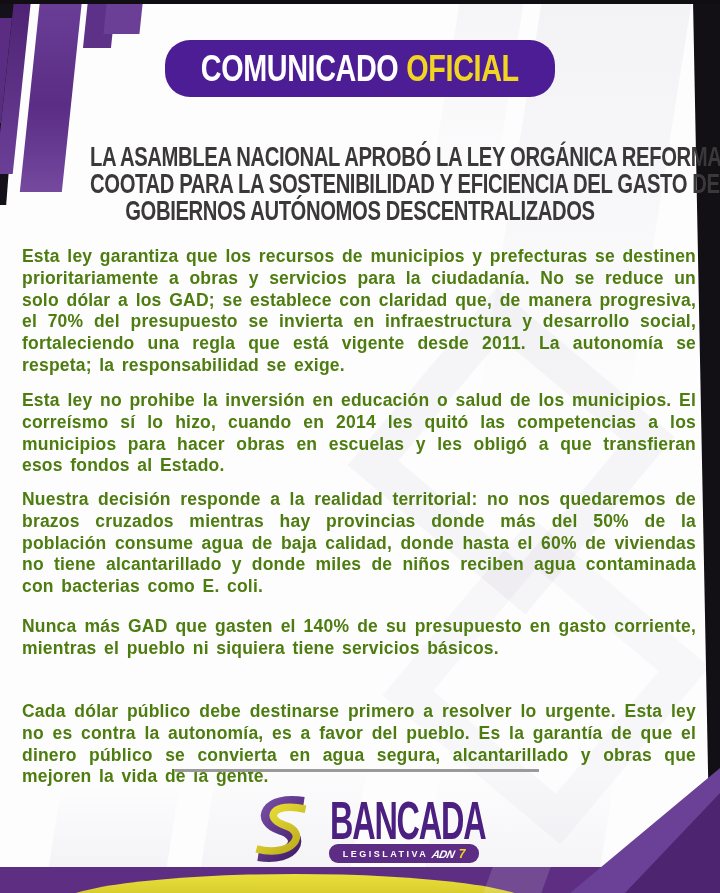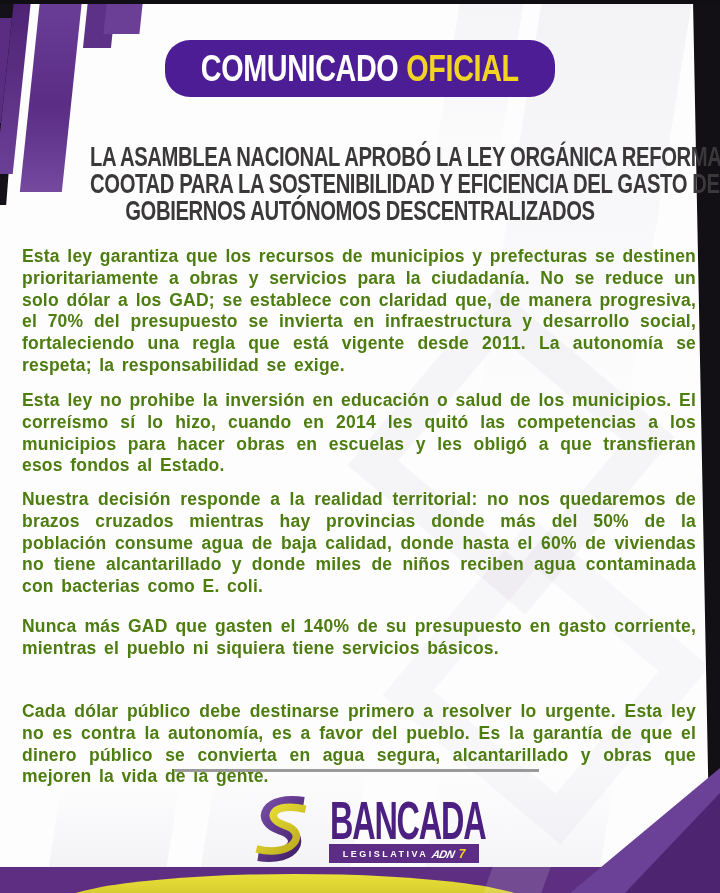--- a/index.html
+++ b/index.html
@@ -61,21 +61,21 @@
   .p1{top:246px;} .p2{top:390px;} .p3{top:489px;} .p4{top:616px;} .p5{top:664px;margin-top:37px;}
   .divider{position:absolute;top:769px;left:175px;width:364px;height:3px;background:#9a9a9a;z-index:5;}
   
   .footer-logo{position:absolute;top:796px;left:0;width:100%;display:flex;
     justify-content:center;align-items:center;gap:8px;z-index:5;}
   .logo-mark{width:80px;height:68px;}
   .logo-texts{display:flex;flex-direction:column;align-items:center;}
   .brand-name-wrap{width:148px;height:46px;overflow:visible;}
   .brand-name{display:inline-block;white-space:nowrap;transform:scaleX(.6);transform-origin:left center;
     font-weight:bold;font-size:54px;line-height:46px;letter-spacing:-2px;color:#4b2080;}
-  .brand-bar{width:150px;height:19px;background:#5d2c85;border-radius:0;
+  .brand-bar{width:150px;height:19px;background:#5d2c85;border-radius:9px;
     display:flex;align-items:center;justify-content:center;gap:4px;margin-top:1px;}
   .brand-sub{color:#ffffff;font-size:9px;font-weight:bold;letter-spacing:2.5px;}
   .brand-party{color:#ffffff;font-size:11px;font-weight:bold;font-style:italic;transform:skewX(-12deg);letter-spacing:-.5px;}
   .brand-num{color:#f2d422;font-size:12px;font-weight:bold;font-style:italic;}
 </style>
 </head>
 <body>
 
 <div class="page">
 

